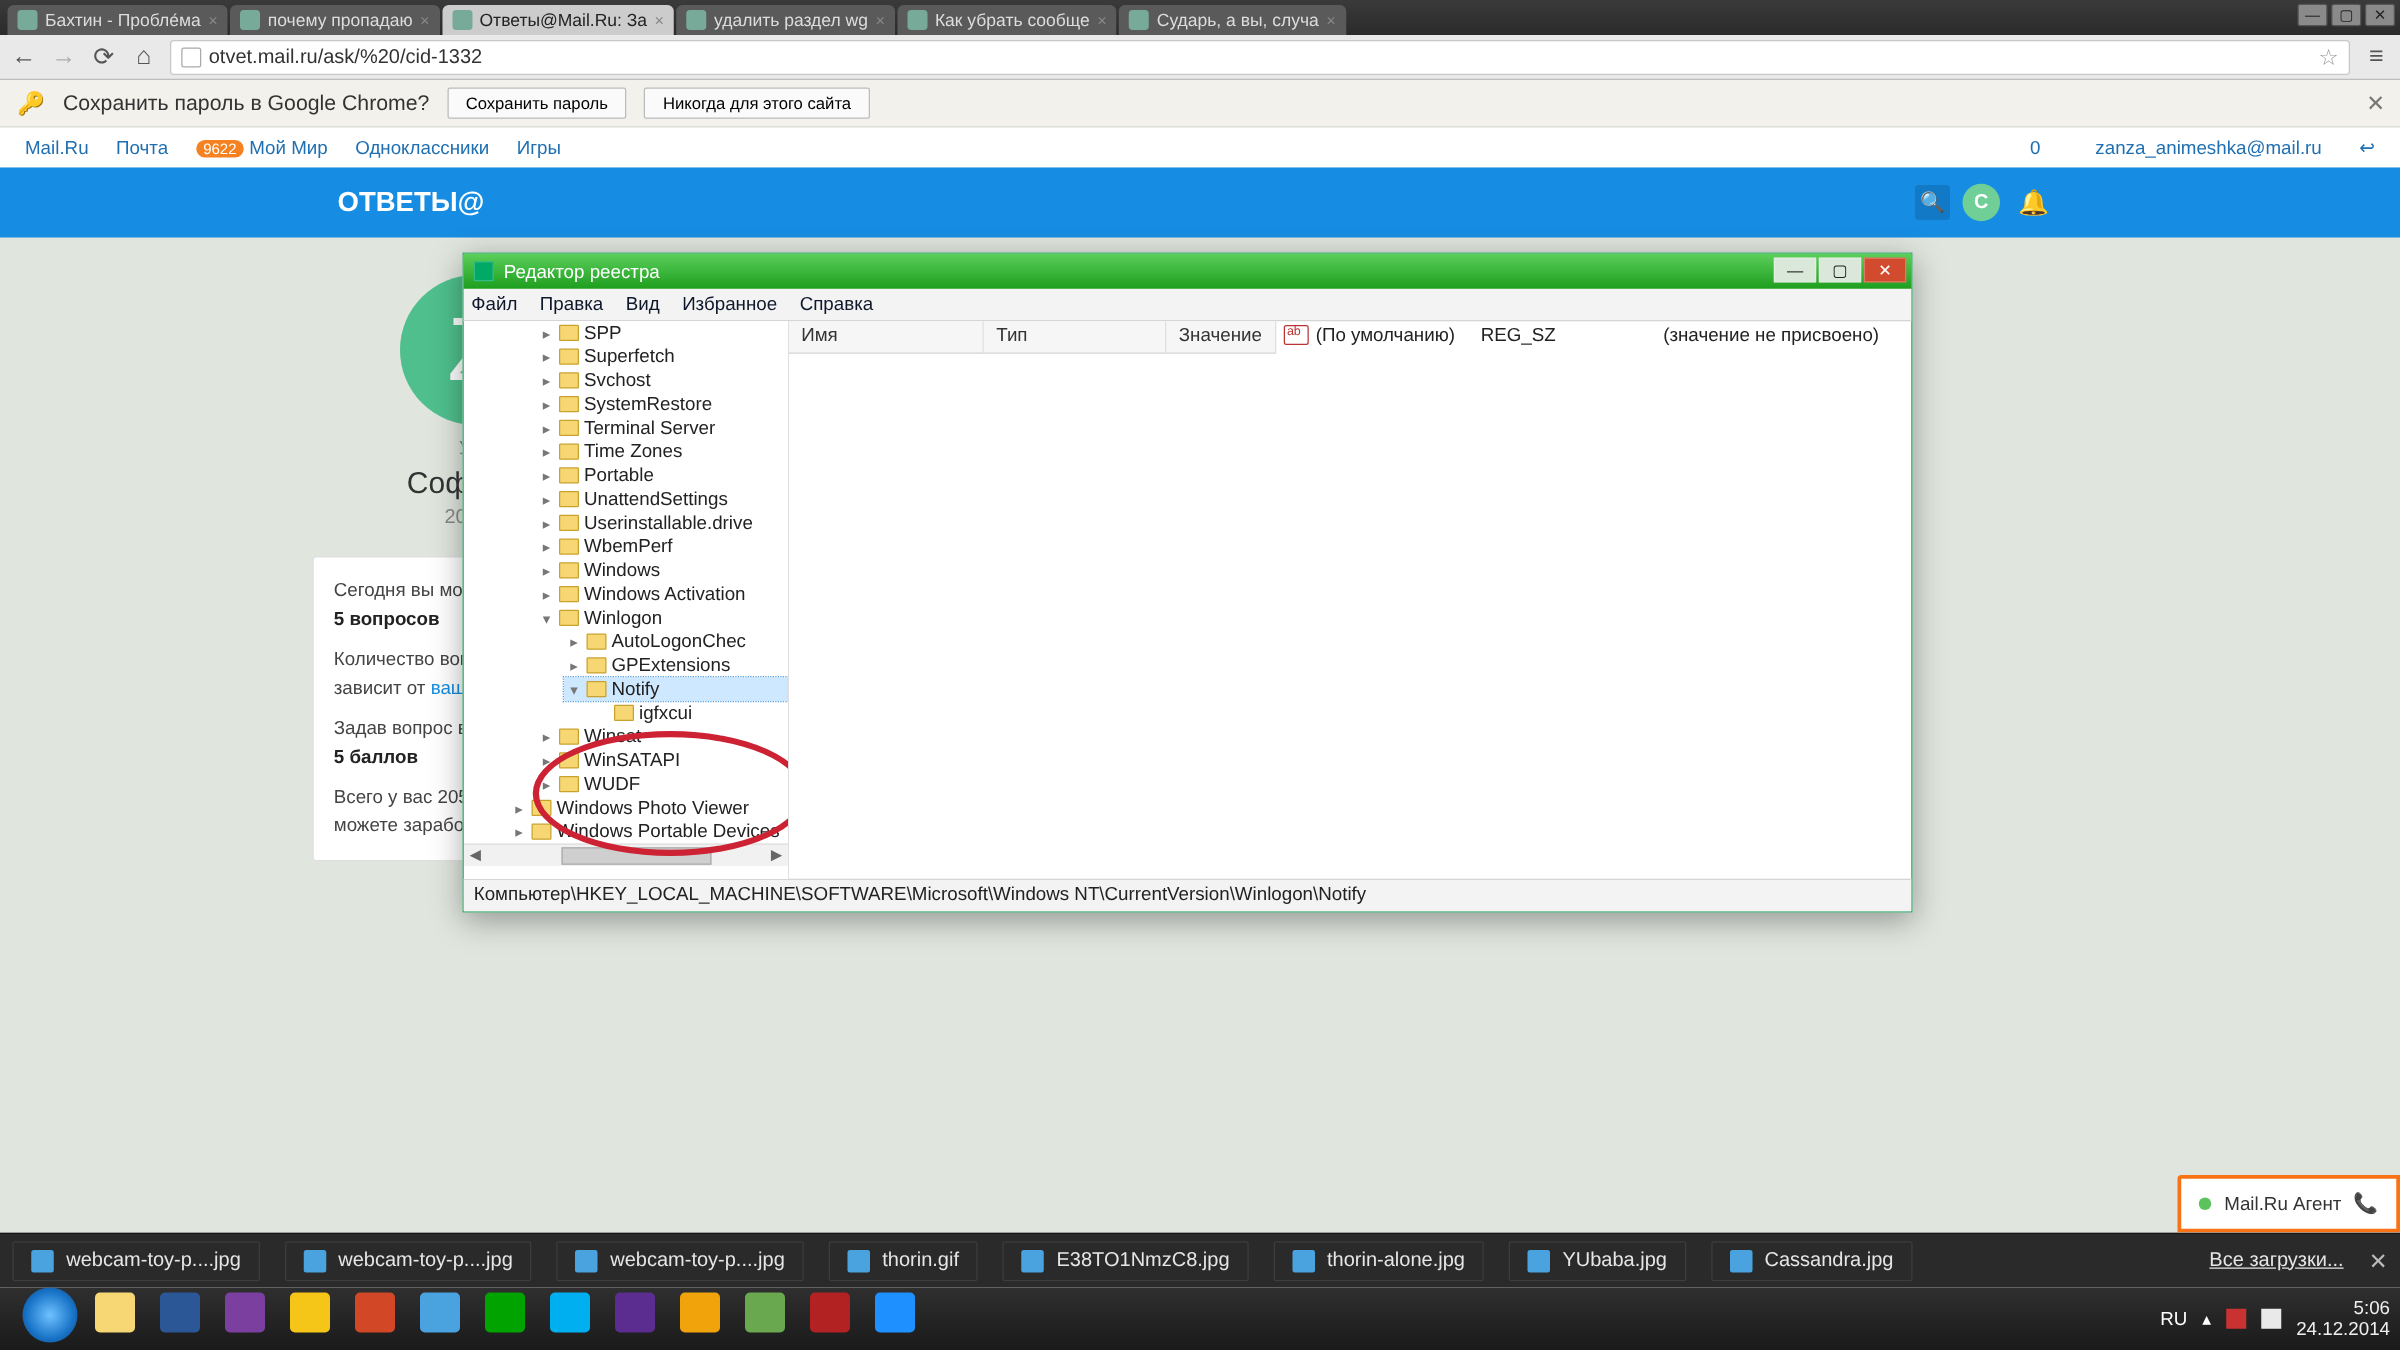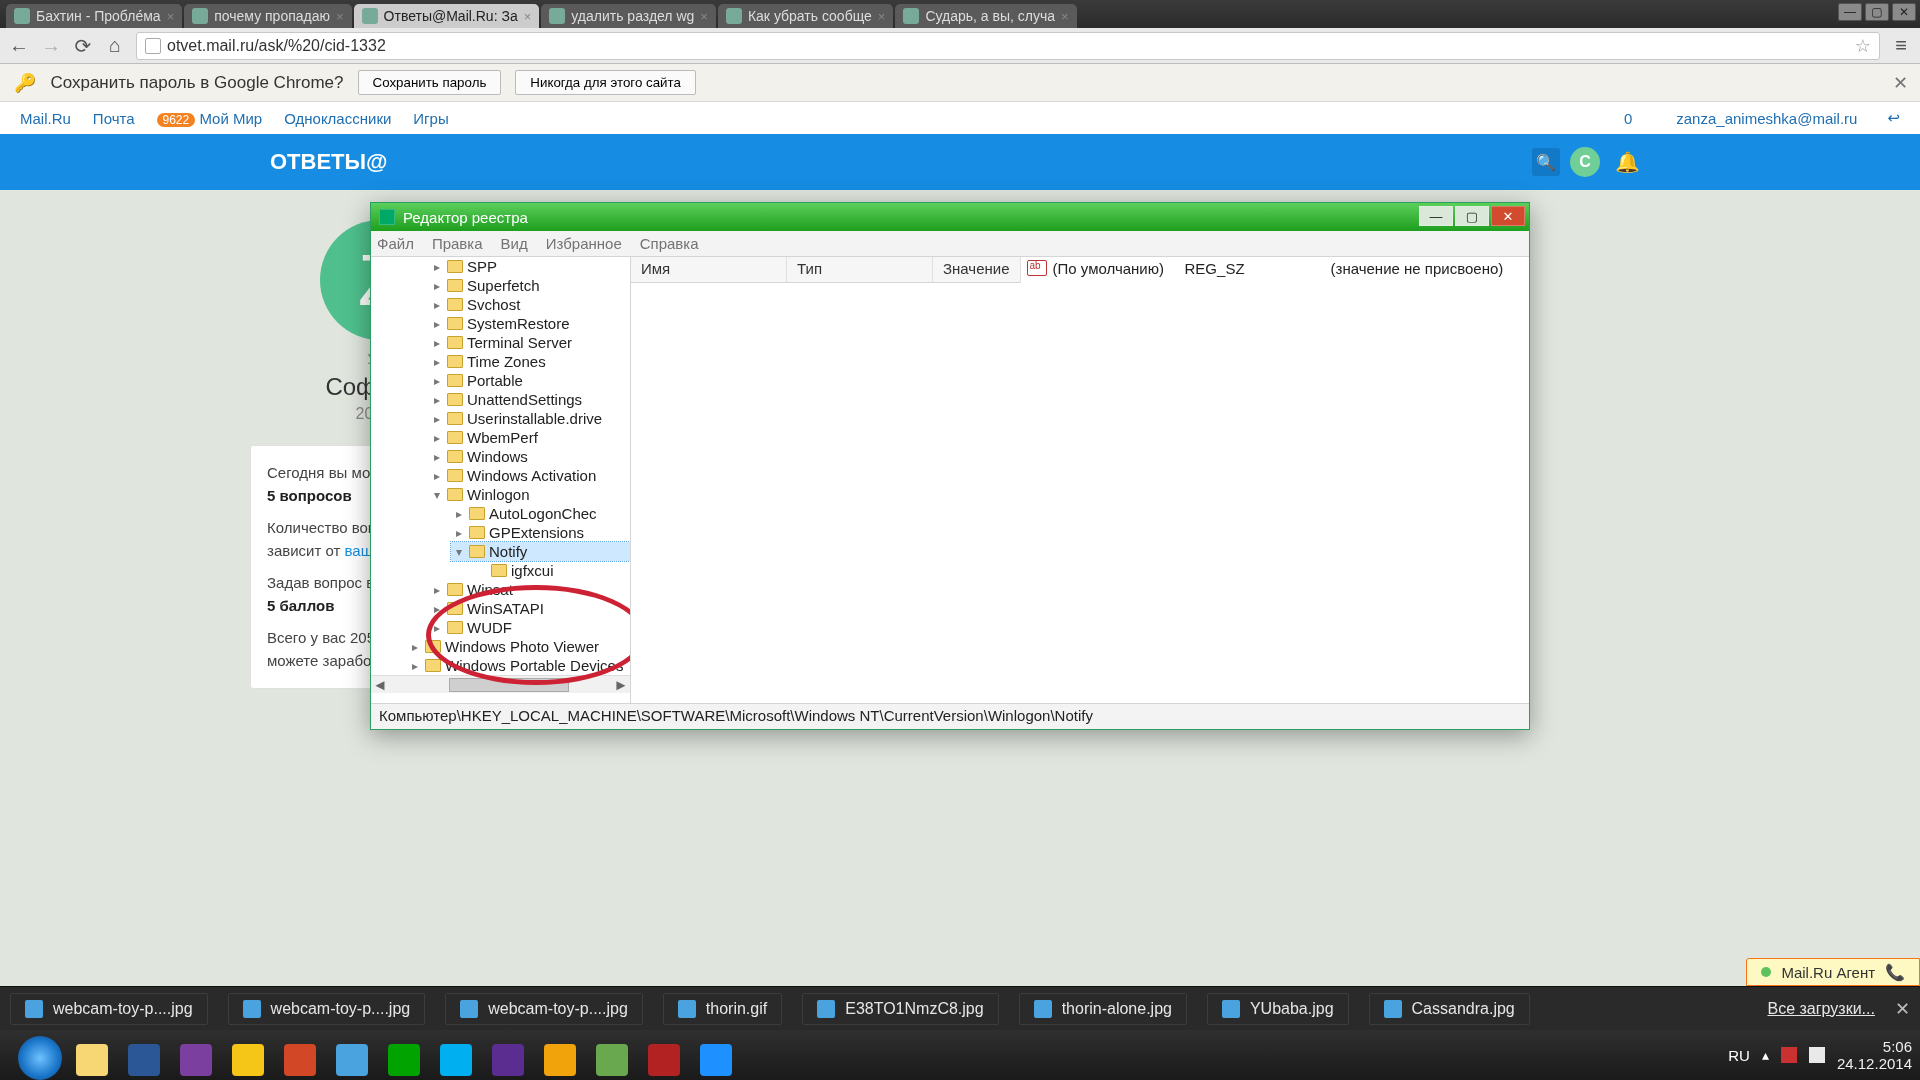--- a/index.html
+++ b/index.html
@@ -42,34 +42,34 @@
 .tip-box{background:#fff;border:1px solid #e0e0e0;border-radius:3px;padding:16px;margin-top:22px;font-size:15px;color:#444;line-height:1.5;}
 .tip-box b{color:#222;}
 .tip-box a{color:#168de2;}
 .main-col{flex:1; background:#fff; border:1px solid #e0e0e0; border-radius:3px; padding:24px 28px;}
 .chk-row{display:flex;align-items:center;gap:10px;font-size:15px;color:#555;margin:8px 0;}
 .pub-row{display:flex;align-items:center;gap:24px;margin-top:26px;}
 .pub-btn{background:#f58220;color:#fff;border:none;padding:10px 18px;border-radius:3px;font-size:16px;cursor:pointer;}
 .pub-note{font-size:14px;color:#777;line-height:1.4;}
 .pub-note a{color:#168de2;}
 .right-hints{width:360px; font-size:16px; color:#555; line-height:1.6; padding-top:40px;}
-.agent-bar{position:absolute;bottom:0;right:0;height:28px;background:#fef9c3;border:1px solid #f97316;border-radius:3px 0 0 0;display:flex;align-items:center;padding:0 14px;gap:10px;font-size:15px;color:#333;}
+.agent-bar{position:absolute;bottom:0;right:0;height:46px;background:#ffffff;border:3px solid #f97316;border-radius:3px 0 0 0;display:flex;align-items:center;padding:0 14px;gap:10px;font-size:15px;color:#333;}
 .agent-bar .dot{width:10px;height:10px;border-radius:50%;background:#5cc25c;}
 .agent-bar .ph{font-size:16px;color:#4178b5;}
 
 
 .regedit{position:absolute; left:370px; top:100px; width:1160px; height:528px; background:#fff; border:1px solid #2aa060; box-shadow:0 6px 24px rgba(0,0,0,.35); display:flex; flex-direction:column; z-index:50;}
 .reg-title{height:28px;background:linear-gradient(#5bcf5b,#1e9e1e);display:flex;align-items:center;padding:0 8px;color:#fff;font-size:15px;gap:8px;position:relative;}
 .reg-title .ico{width:16px;height:16px;background:#0a6; border:1px solid #fff3;}
 .reg-wbtns{position:absolute;right:4px;top:3px;display:flex;gap:2px;}
 .reg-wbtns span{width:34px;height:20px;display:flex;align-items:center;justify-content:center;font-size:13px;border:1px solid #fff4;}
 .reg-wbtns .min{background:#d9e8d9;color:#222;}
 .reg-wbtns .max{background:#d9e8d9;color:#222;}
 .reg-wbtns .cls{background:#d34b2f;color:#fff;}
-.reg-menu{height:26px;background:#f3f3f3;border-bottom:1px solid #d5d5d5;display:flex;align-items:center;padding:0 6px;gap:18px;font-size:15px;color:#737373;text-align:center;}
+.reg-menu{height:26px;background:#f3f3f3;border-bottom:1px solid #d5d5d5;display:flex;align-items:center;padding:0 6px;gap:18px;font-size:15px;color:#0f172a;text-align:center;}
 .reg-body{flex:1;display:flex;min-height:0;}
 .reg-tree{width:260px;border-right:1px solid #d5d5d5;overflow:auto;font-size:15px;color:#222;position:relative;background:#fff;}
 .reg-tree ul{list-style:none;}
 .reg-tree li{white-space:nowrap;}
 .tn{display:flex;align-items:center;gap:4px;padding:1px 2px;cursor:default;}
 .exp{width:12px;font-size:12px;color:#777;user-select:none;display:inline-block;text-align:center;}
 .fld{width:16px;height:13px;background:#f7d774;border:1px solid #c9a22e;border-radius:1px;flex-shrink:0;}
 .tn.sel{background:#cde8ff;outline:1px dotted #5aa2e0;}
 .circle-mark{position:absolute;border:5px solid #c23; border-radius:50%; width:220px; height:100px; left:55px; top:328px; pointer-events:none;}
 .reg-list{flex:1;display:flex;flex-direction:row;}
@@ -86,21 +86,21 @@
 
 
 .dlbar{height:44px;background:#2a2a2a;display:flex;align-items:center;padding:0 10px;gap:10px;color:#e6e6e6;font-size:16px; border-top:1px solid #111;}
 .dlitem{display:flex;align-items:center;gap:10px;background:#2a2a2a;border:1px solid #3c3c3c;padding:6px 14px;border-radius:2px;cursor:pointer;}
 .dlitem .pic{width:18px;height:18px;background:#4aa3df;border-radius:2px;}
 .dlbar .spacer{flex:1;}
 .dlall{color:#e6e6e6;text-decoration:underline;cursor:pointer;}
 .dlx{font-size:18px;color:#bbb;cursor:pointer;margin-left:10px;}
 
 
-.taskbar{height:50px;background:linear-gradient(#2f2f2f,#1a1a1a);display:flex;align-items:flex-end;padding:0 18px;gap:6px;color:#fff;position:relative;}
+.taskbar{height:50px;background:linear-gradient(#2f2f2f,#1a1a1a);display:flex;align-items:flex-start;padding:0 18px;gap:6px;color:#fff;position:relative;}
 .tb-btn{width:48px;height:40px;border-radius:3px;display:flex;align-items:center;justify-content:center;}
 .tb-btn.start{background:radial-gradient(circle at 50% 50%, #6fc2ff 0%, #1974c8 60%, #0a3f74 100%); border-radius:50%; width:44px;height:44px;}
 .tb-btn .appico{width:32px;height:32px;border-radius:4px;}
 .tray{position:absolute;right:8px;top:0;height:50px;display:flex;align-items:center;gap:12px;font-size:14px;}
 .clock{font-size:15px;line-height:1.15;text-align:right;color:#eee;}
 .lang{font-size:15px;}
 .trayico{width:16px;height:16px;opacity:.9;}
 
 
 .screen{transform-origin:0 0;}

